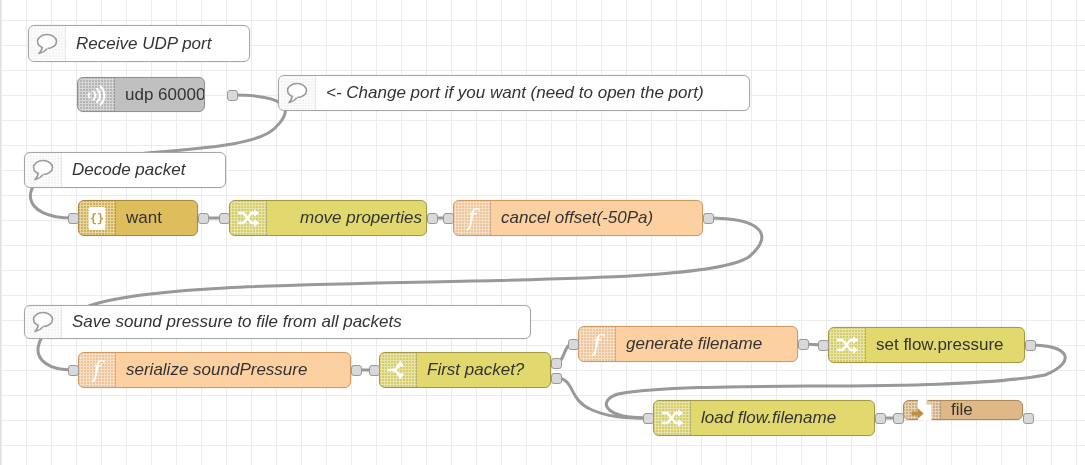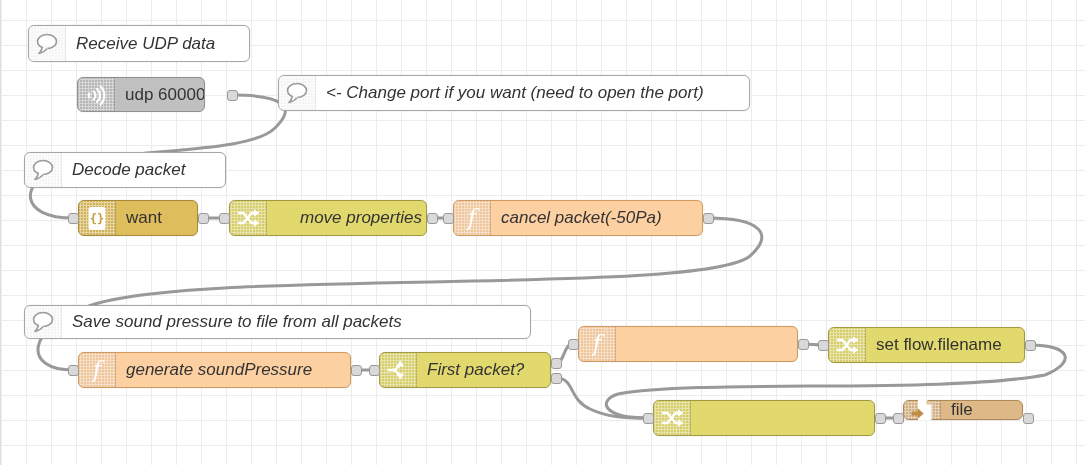--- a/index.html
+++ b/index.html
@@ -71,21 +71,21 @@
       <path d="M879 418 C885 418 891 418 897 418" stroke="#999999"></path>
     </svg>
 <div class="node comment" style="left: 27px; top: 25px; width: 222px; height: 37px; background: rgb(255, 255, 255); border-color: rgb(166, 166, 166);">
       <div class="icon-region">
         <svg width="28" height="28" viewBox="0 0 28 28">
           <ellipse cx="14" cy="11.5" rx="9.5" ry="7" fill="#fff" stroke="#9a9a9a" stroke-width="1.6"></ellipse>
           <path d="M9.5 16.5 C9 19.5 8 21.5 6 23.5 C10.3 22.5 12.8 20.3 14.3 18.1 Z" fill="#fff" stroke="#9a9a9a" stroke-width="1.6" stroke-linejoin="round"></path>
           <path d="M9.7 16 C11 17.2 13 17.6 14.6 17.4" fill="none" stroke="#fff" stroke-width="2.2"></path>
         </svg>
       </div>
-      <span class="label italic">Receive UDP data</span>
+      <span class="label italic">Receive UDP port</span>
     </div>
     <div class="node" style="left: 76px; top: 77px; width: 128px; height: 35px; background: rgb(192, 192, 192); border-color: rgb(144, 144, 144);">
       <div class="icon-region">
         <svg width="26" height="26" viewBox="0 0 26 26">
           <g fill="none" stroke="#fff" stroke-width="2.1" stroke-linecap="round">
             <path d="M6.5 11.5 a3 3 0 0 0 0 4"></path>
             <path d="M10.5 9.5 a5 5 0 0 1 0 8"></path>
             <path d="M14 7 a8.5 8.5 0 0 1 0 13"></path>
             <path d="M17.5 4.5 a12.5 12.5 0 0 1 0 18"></path>
           </g>
@@ -137,39 +137,39 @@
         </svg>
       </div>
       <span class="label italic">move properties</span>
     </div>
     <div class="port" style="left: 217.5px; top: 212.5px; background: rgb(217, 217, 217); border-color: rgb(153, 153, 153);"></div>
     <div class="port" style="left: 425.5px; top: 212.5px; background: rgb(217, 217, 217); border-color: rgb(153, 153, 153);"></div>
     <div class="node" style="left: 452px; top: 200px; width: 250px; height: 36px; background: rgb(253, 208, 162); border-color: rgb(207, 154, 98);">
       <div class="icon-region">
         <span class="fn-glyph">f</span>
       </div>
-      <span class="label italic">cancel packet(-50Pa)</span>
+      <span class="label italic">cancel offset(-50Pa)</span>
     </div>
     <div class="port" style="left: 441.5px; top: 212.5px; background: rgb(217, 217, 217); border-color: rgb(153, 153, 153);"></div>
     <div class="port" style="left: 701.5px; top: 212.5px; background: rgb(217, 217, 217); border-color: rgb(153, 153, 153);"></div>
     <div class="node comment" style="left: 23px; top: 305px; width: 507px; height: 34px; background: rgb(255, 255, 255); border-color: rgb(166, 166, 166);">
       <div class="icon-region">
         <svg width="28" height="28" viewBox="0 0 28 28">
           <ellipse cx="14" cy="11.5" rx="9.5" ry="7" fill="#fff" stroke="#9a9a9a" stroke-width="1.6"></ellipse>
           <path d="M9.5 16.5 C9 19.5 8 21.5 6 23.5 C10.3 22.5 12.8 20.3 14.3 18.1 Z" fill="#fff" stroke="#9a9a9a" stroke-width="1.6" stroke-linejoin="round"></path>
           <path d="M9.7 16 C11 17.2 13 17.6 14.6 17.4" fill="none" stroke="#fff" stroke-width="2.2"></path>
         </svg>
       </div>
       <span class="label italic">Save sound pressure to file from all packets</span>
     </div>
     <div class="node" style="left: 77px; top: 352px; width: 273px; height: 36px; background: rgb(253, 208, 162); border-color: rgb(207, 154, 98);">
       <div class="icon-region">
         <span class="fn-glyph">f</span>
       </div>
-      <span class="label italic">generate soundPressure</span>
+      <span class="label italic">serialize soundPressure</span>
     </div>
     <div class="port" style="left: 66.5px; top: 364.5px; background: rgb(217, 217, 217); border-color: rgb(153, 153, 153);"></div>
     <div class="port" style="left: 349.5px; top: 364.5px; background: rgb(217, 217, 217); border-color: rgb(153, 153, 153);"></div>
     <div class="node" style="left: 378px; top: 352px; width: 172px; height: 36px; background: rgb(226, 217, 110); border-color: rgb(162, 154, 66);">
       <div class="icon-region">
         <svg width="24" height="24" viewBox="0 0 24 24">
           <g fill="none" stroke="#fff" stroke-width="2.3" stroke-linecap="round">
             <path d="M2.5 12 h4.5"></path>
             <path d="M7 12 C10.5 12 10.5 9.5 13 8.2"></path>
             <path d="M7 12 C10.5 12 10.5 14.5 13 15.8"></path>
@@ -180,49 +180,51 @@
       </div>
       <span class="label italic">First packet?</span>
     </div>
     <div class="port" style="left: 367.5px; top: 364.5px; background: rgb(217, 217, 217); border-color: rgb(153, 153, 153);"></div>
     <div class="port" style="left: 549.5px; top: 357.5px; background: rgb(217, 217, 217); border-color: rgb(153, 153, 153);"></div>
     <div class="port" style="left: 549.5px; top: 372.5px; background: rgb(217, 217, 217); border-color: rgb(153, 153, 153);"></div>
     <div class="node" style="left: 577px; top: 326px; width: 220px; height: 36px; background: rgb(253, 208, 162); border-color: rgb(207, 154, 98);">
       <div class="icon-region">
         <span class="fn-glyph">f</span>
       </div>
+      <span class="label italic">generate filename</span>
     </div>
     <div class="port" style="left: 566.5px; top: 338.5px; background: rgb(217, 217, 217); border-color: rgb(153, 153, 153);"></div>
     <div class="port" style="left: 796.5px; top: 338.5px; background: rgb(217, 217, 217); border-color: rgb(153, 153, 153);"></div>
     <div class="node" style="left: 827px; top: 327px; width: 197px; height: 36px; background: rgb(226, 217, 110); border-color: rgb(162, 154, 66);">
       <div class="icon-region">
         <svg width="24" height="24" viewBox="0 0 24 24">
           <g fill="none" stroke="#fff" stroke-width="2.3">
             <path d="M2 7 h5.5 l8 10 h3.5"></path>
             <path d="M2 17 h5.5 l8 -10 h3.5"></path>
           </g>
           <path d="M18 3.6 l5.5 3.4 -5.5 3.4 z" fill="#fff"></path>
           <path d="M18 13.6 l5.5 3.4 -5.5 3.4 z" fill="#fff"></path>
         </svg>
       </div>
-      <span class="label">set flow.filename</span>
+      <span class="label">set flow.pressure</span>
     </div>
     <div class="port" style="left: 816.5px; top: 339.5px; background: rgb(217, 217, 217); border-color: rgb(153, 153, 153);"></div>
     <div class="port" style="left: 1023.5px; top: 339.5px; background: rgb(217, 217, 217); border-color: rgb(153, 153, 153);"></div>
     <div class="node" style="left: 652px; top: 400px; width: 222px; height: 36px; background: rgb(226, 217, 110); border-color: rgb(162, 154, 66);">
       <div class="icon-region">
         <svg width="24" height="24" viewBox="0 0 24 24">
           <g fill="none" stroke="#fff" stroke-width="2.3">
             <path d="M2 7 h5.5 l8 10 h3.5"></path>
             <path d="M2 17 h5.5 l8 -10 h3.5"></path>
           </g>
           <path d="M18 3.6 l5.5 3.4 -5.5 3.4 z" fill="#fff"></path>
           <path d="M18 13.6 l5.5 3.4 -5.5 3.4 z" fill="#fff"></path>
         </svg>
       </div>
+      <span class="label italic">load flow.filename</span>
     </div>
     <div class="port" style="left: 641.5px; top: 412.5px; background: rgb(217, 217, 217); border-color: rgb(153, 153, 153);"></div>
     <div class="port" style="left: 873.5px; top: 412.5px; background: rgb(217, 217, 217); border-color: rgb(153, 153, 153);"></div>
     <div class="node" style="left: 902px; top: 400px; width: 120px; height: 20px; background: rgb(222, 184, 135); border-color: rgb(173, 138, 87);">
       <div class="icon-region">
         <svg width="27" height="27" viewBox="0 0 27 27">
           <path d="M9 2.5 h8.5 l5 5 v16 h-13.5 z" fill="#fff"></path>
           <path d="M17.5 2.5 l5 5 h-5 z" fill="#dcc49c"></path>
           <path d="M2.5 14.5 h6 v-3.6 l6.2 5.6 -6.2 5.6 v-3.6 h-6 z" fill="#c08d45"></path>
         </svg>

